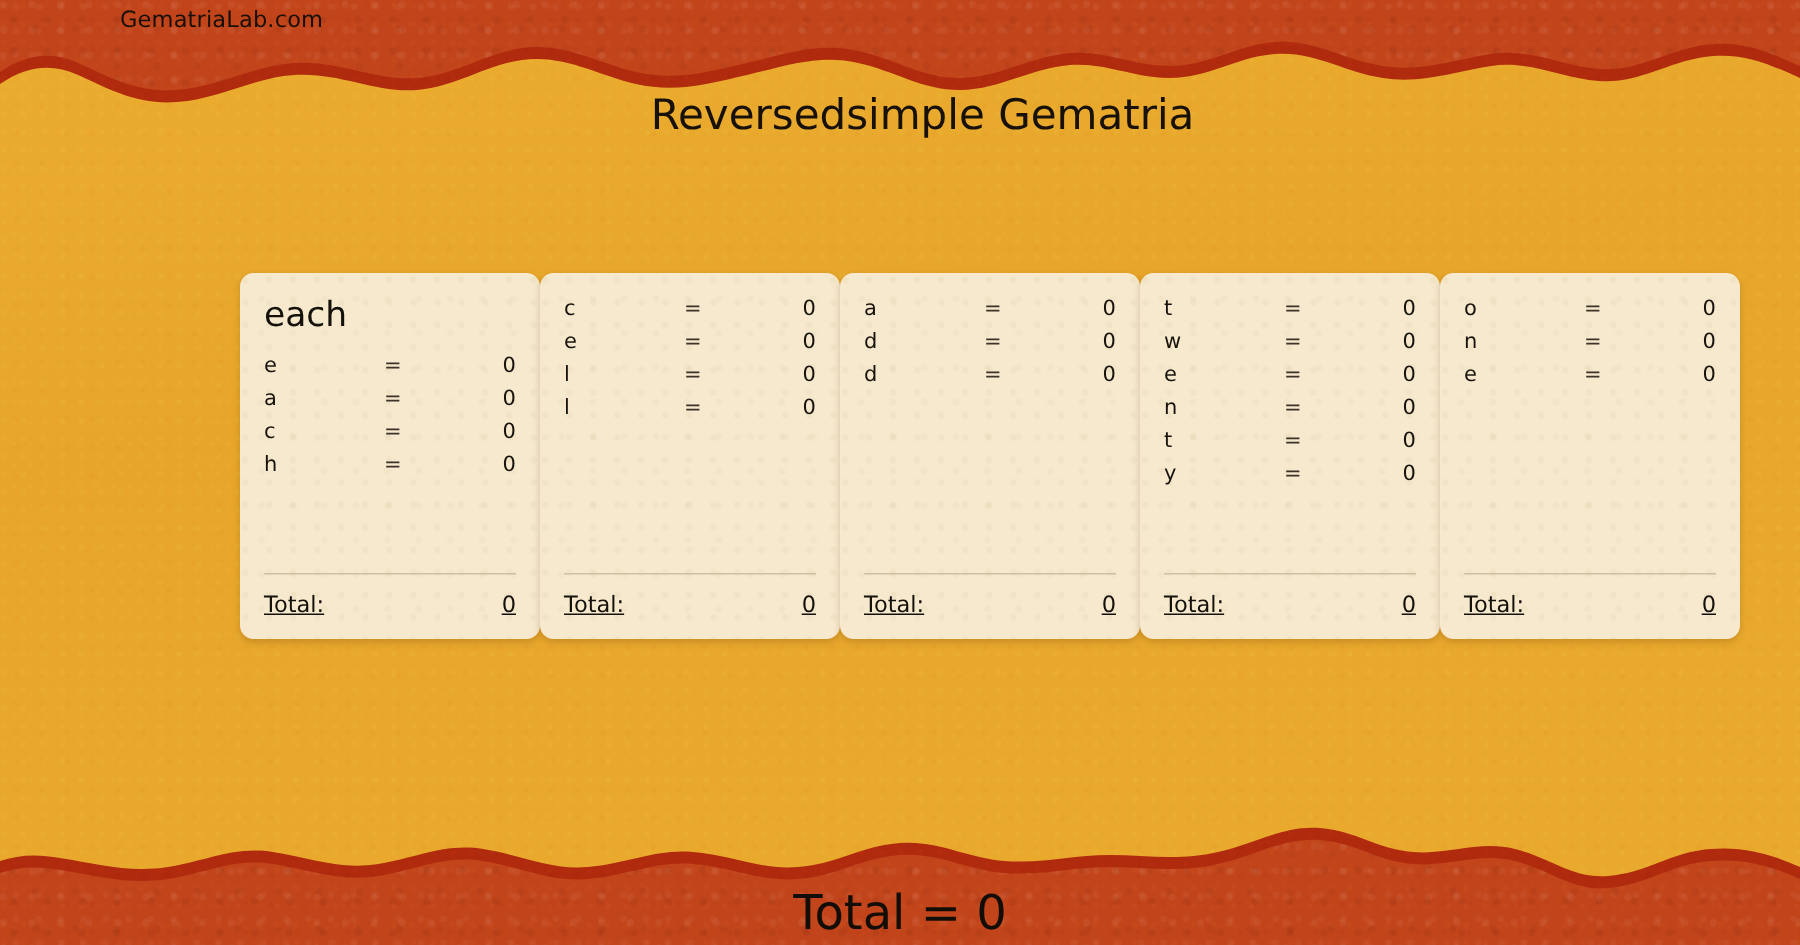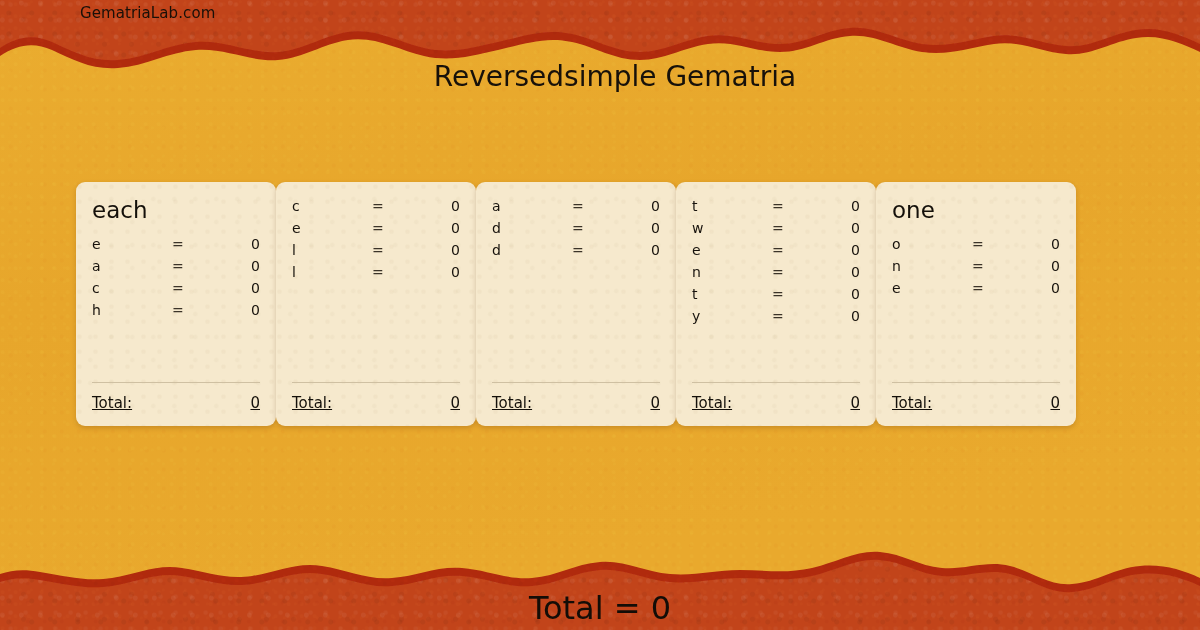--- a/index.html
+++ b/index.html
@@ -91,23 +91,22 @@
   }
 
   
   .cards {
     position: absolute;
     left: 40px;
     top: 182px;
     width: 1120px;
     height: 244px;
     display: flex;
-    justify-content: flex-start;
-    z-index: 6;
-    margin-left: 36px;
+    justify-content: flex-end;
+    z-index: 6;
   }
 
   .card {
     width: 200px;
     height: 244px;
     background-color: #f6e9cd;
     background-image:
       radial-gradient(circle at 22% 31%, rgba(160,130,80,0.06) 0 1.5px, transparent 3px),
       radial-gradient(circle at 68% 74%, rgba(160,130,80,0.05) 0 1.5px, transparent 3px);
     background-size: 16px 15px, 21px 23px;
@@ -349,21 +348,20 @@
         </div>
         <div class="card-foot">
           <div class="divider"></div>
           <div class="total-line">
             <span>Total:</span>
             <span>0</span>
           </div>
         </div>
       </div>
       <div class="card">
-        <div class="card-title">one</div>
         <div class="rows">
           <div class="row">
             <span class="letter">o</span>
             <span class="eq">=</span>
             <span class="val">0</span>
           </div>
           <div class="row">
             <span class="letter">n</span>
             <span class="eq">=</span>
             <span class="val">0</span>

